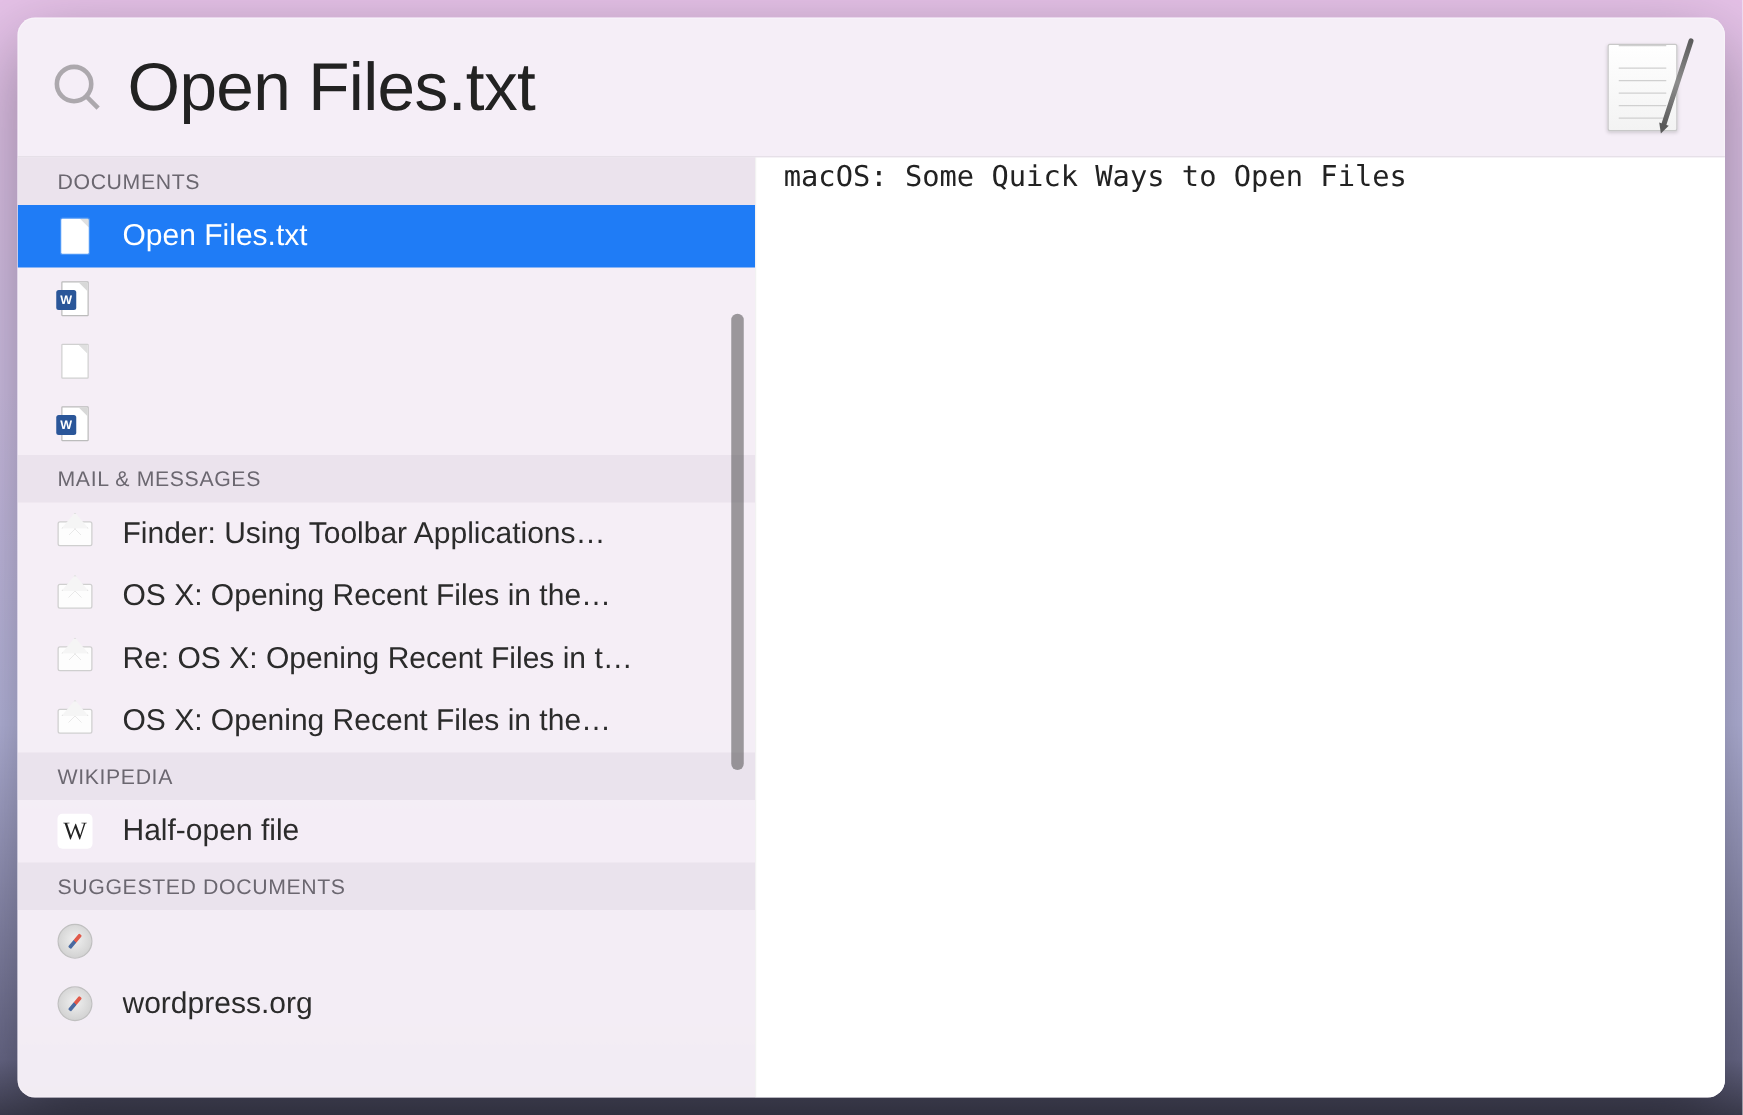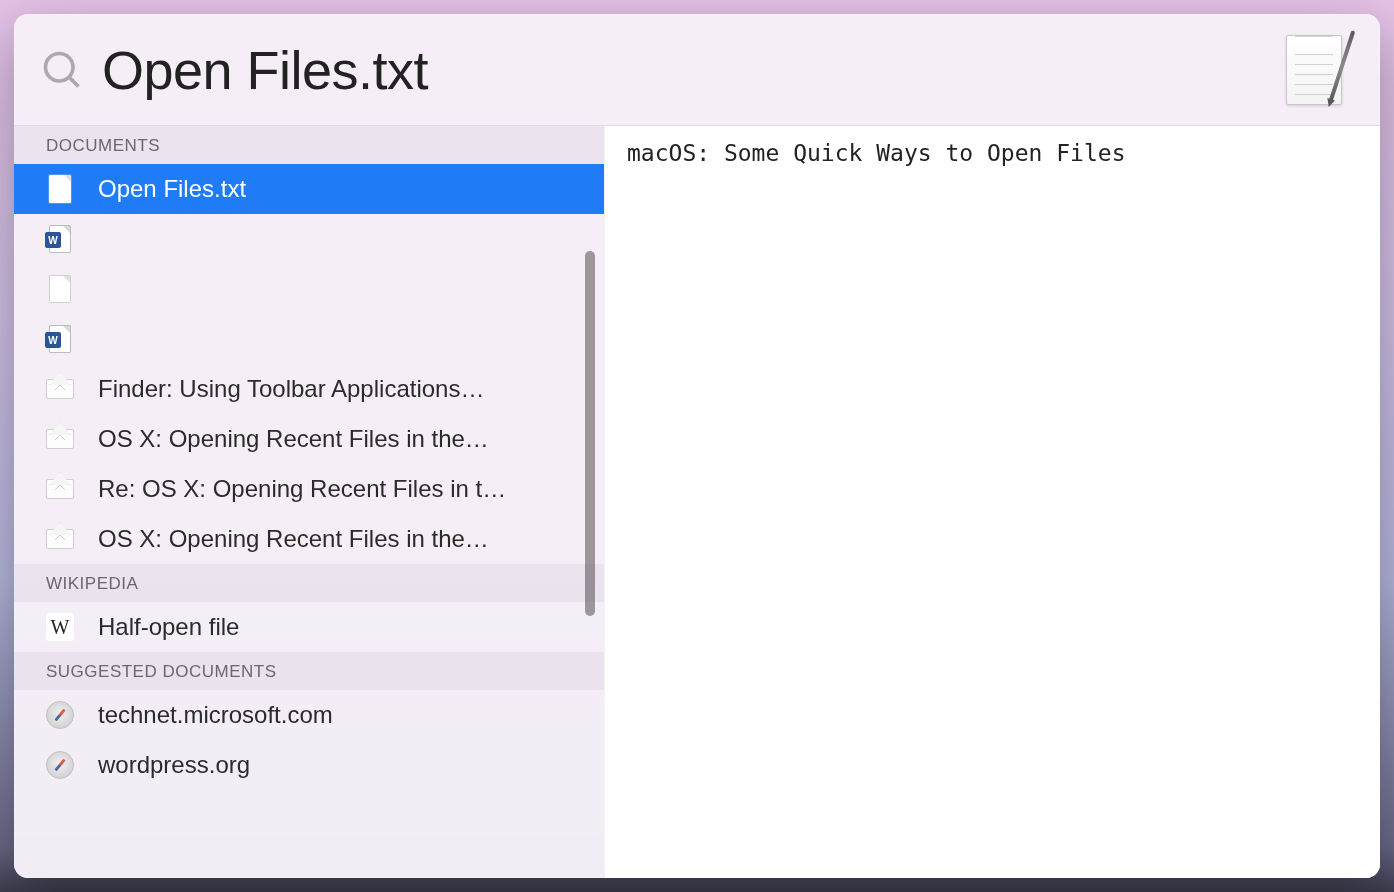--- a/index.html
+++ b/index.html
@@ -247,21 +247,21 @@
     position:absolute; left:50%; top:50%;
     width:3px; height:14px;
     background: linear-gradient(180deg, #e05a4a 50%, #4a6aa0 50%);
     transform: translate(-50%,-50%) rotate(40deg);
     border-radius:1px;
   }
 
   .preview {
     flex: 1;
     background: #ffffff;
-    padding: 14px 22px;
+    padding: 3px 22px;
     font-family: "Menlo", "Consolas", monospace;
     font-size: 23px;
     color: #222;
     overflow: auto;
     border-left: 1px solid rgba(0,0,0,0.05);
   }
 </style>
 </head>
 <body>
 
@@ -302,20 +302,21 @@
             <span class="ic-doc-plain"></span>
           </span>
           <span class="row-label"></span>
         </div>
         <div class="result-row">
           <span class="row-icon">
             <span class="ic-doc-word"></span>
           </span>
           <span class="row-label"></span>
         </div>
+        <div class="section-header">MAIL &amp; MESSAGES</div>
         <div class="result-row">
           <span class="row-icon">
             <span class="ic-mail"></span>
           </span>
           <span class="row-label">Finder: Using Toolbar Applications…</span>
         </div>
         <div class="result-row">
           <span class="row-icon">
             <span class="ic-mail"></span>
           </span>
@@ -338,21 +339,20 @@
           <span class="row-icon">
             <span class="ic-wiki">W</span>
           </span>
           <span class="row-label">Half-open file</span>
         </div>
         <div class="section-header">SUGGESTED DOCUMENTS</div>
         <div class="result-row">
           <span class="row-icon">
             <span class="ic-safari"></span>
           </span>
-          <span class="row-label">technet.microsoft.com</span>
         </div>
         <div class="result-row">
           <span class="row-icon">
             <span class="ic-safari"></span>
           </span>
           <span class="row-label">wordpress.org</span>
         </div>
       </div>
 
     <div class="scrollbar-thumb"></div>

